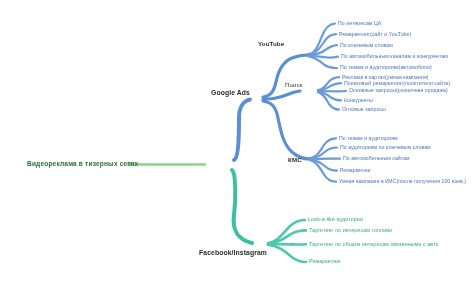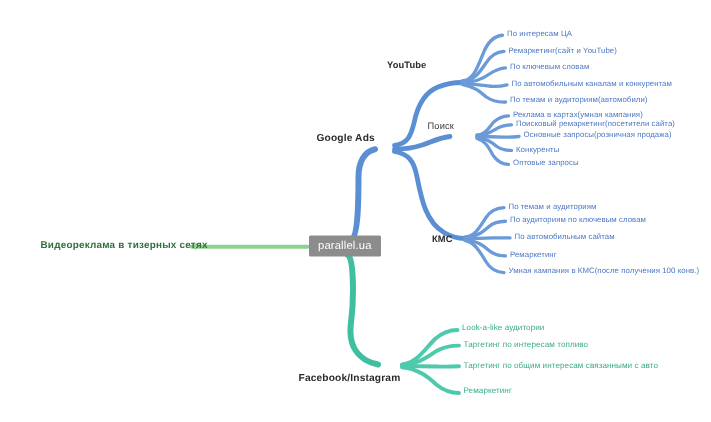--- a/index.html
+++ b/index.html
@@ -111,21 +111,20 @@
 
     <path d="M 232 170 C 236 173 236 200 234 215 C 232 230 238 240 252 243" stroke="#3fbfa0" stroke-width="4" fill="none" stroke-linecap="round"></path>
 
     <path d="M 268 243 C 278 242 283 233 290 226 C 295 221.5 300 220 305 220" stroke="#4ec9ab" stroke-width="2.6" fill="none" stroke-linecap="round"></path>
     <path d="M 268 243.4 C 279 242.6 285 238 291 234 C 296 231 301 230.4 306 230.4" stroke="#4ec9ab" stroke-width="2.6" fill="none" stroke-linecap="round"></path>
     <path d="M 268 244 C 280 244 286 244.2 293 244.4 C 298 244.5 302 244.4 306 244.2" stroke="#4ec9ab" stroke-width="2.6" fill="none" stroke-linecap="round"></path>
     <path d="M 268 244.8 C 279 246 285 251 291 256.5 C 296 260.5 301 262 306 262" stroke="#4ec9ab" stroke-width="2.6" fill="none" stroke-linecap="round"></path>
 
   </svg>
 
-  <div class="node root-node" style="left:206px; top:157px;">parallel.ua</div>
 
   <div class="node leaf-green-big" style="left:27px; top:161px;">Видеореклама в тизерных сетях</div>
 
   <div class="node branch-label" style="left:211px; top:90px;">Google Ads</div>
 
   <div class="node branch-label-sm" style="left:258px; top:41px;">YouTube</div>
 
   <div class="node leaf-blue" style="left:338px; top:21px;">По интересам ЦА</div>
   <div class="node leaf-blue" style="left:339px; top:31.8px;">Ремаркетинг(сайт и YouTube)</div>
   <div class="node leaf-blue" style="left:340px; top:42.8px;">По ключевым словам</div>

